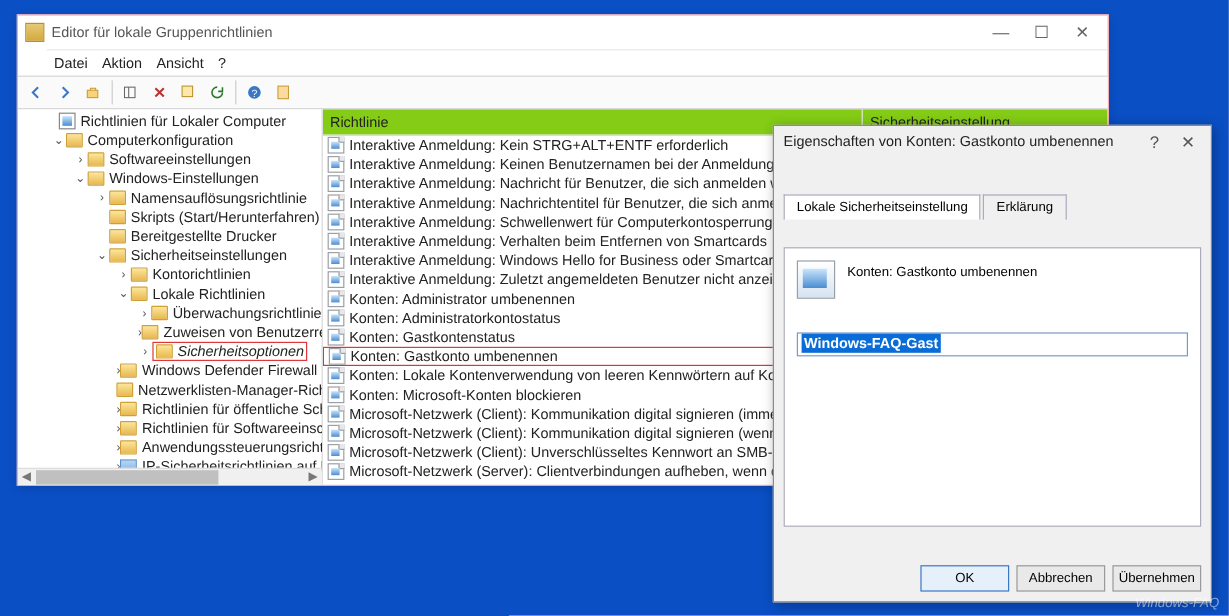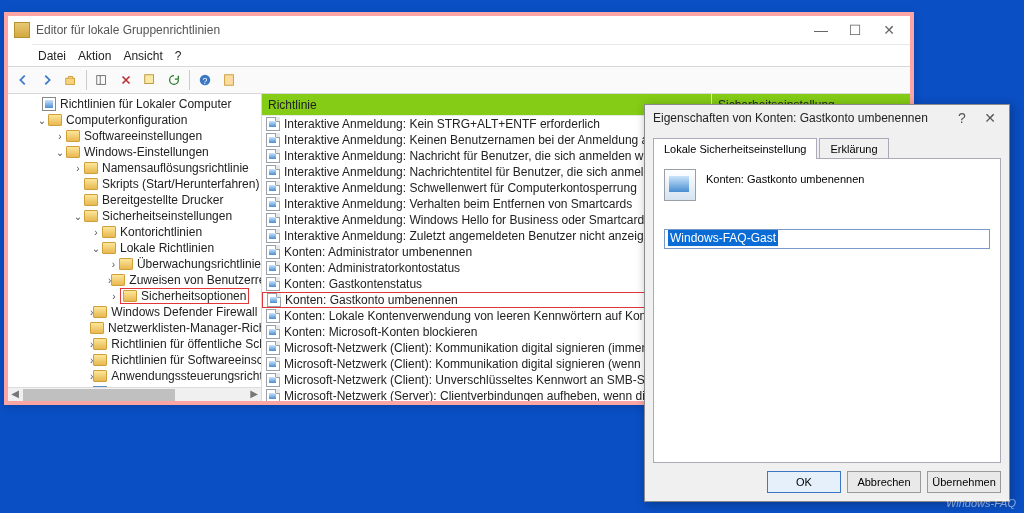--- a/index.html
+++ b/index.html
@@ -7,24 +7,24 @@
   font-family: "Segoe UI", Tahoma, sans-serif;
   font-size: 12px;
   background: #0a4fc4;
   width: 1024px;
   height: 513px;
   overflow: hidden;
   position: relative;
 }
 .main-window {
   position: absolute;
-  left: 4px; top: 12px;
+  left: 14px; top: 12px;
   width: 910px; height: 393px;
   background: #fff;
-  border: 4px solid #fca5a5;
+  border: 1px solid #fca5a5;
   box-shadow: 0 2px 8px rgba(0,0,0,0.15);
 }
 .titlebar {
   height: 28px;
   display: flex; align-items: center;
   padding: 0 4px 0 6px;
   color: #555;
 }
 .titlebar .app-icon {
   width: 16px; height: 16px;
@@ -117,21 +117,21 @@
   width: 14px; height: 14px;
   background: #fff;
   border: 1px solid #888;
   margin-right: 4px; flex-shrink:0;
   position: relative;
 }
 .root-ic::after {
   content:""; position:absolute; inset:2px;
   background: linear-gradient(#c9e4fa,#4a8dd2);
 }
-.hlrow { border: 1.5px solid #e0363a; padding: 0 2px; }
+.hlrow { border: 1.5px solid #e0363a; padding: 0 2px; font-style: italic; }
 .tree-label { font-size: 12px; }
 .list-pane {
   flex: 1;
   display: flex; flex-direction: column;
   overflow: hidden;
 }
 .list-header {
   display: flex;
   height: 22px;
   background: #84cc16;
@@ -168,21 +168,21 @@
 }
 .list-row.hl { border: 1.5px solid #e0363a; }
 .list-text { font-size: 12px; color:#222; }
 .dialog {
   position: absolute;
   left: 644px; top: 104px;
   width: 366px; height: 398px;
   background: #f0f0f0;
   border: 1px solid #8a8a8a;
   box-shadow: 2px 2px 10px rgba(0,0,0,0.3);
-  display: flex; flex-direction: column;
+  display: flex; flex-direction: column; gap: 24px;
 }
 .dlg-title {
   height: 26px; display:flex; align-items:center;
   padding: 0 4px 0 8px;
   font-size: 12px; color:#222;
 }
 .dlg-title-text { flex:1; }
 .dlg-help { width: 26px; text-align:center; color:#555; font-size:14px;}
 .dlg-close { width: 30px; text-align:center; color:#555; font-size:14px;}
 .dlg-tabs {
@@ -218,20 +218,21 @@
   content:""; position:absolute; left:4px; top:6px;
   width:20px; height:16px;
   background: linear-gradient(#c9e4fa,#4a8dd2);
 }
 .dlg-label { font-size:11px; margin-top: 4px; }
 .dlg-input {
   width: 100%; margin-top: 28px;
   border: 1px solid #7a99c7;
   height: 20px; padding: 1px 3px;
   font-size: 12px;
+  font-weight: bold;
 }
 .dlg-input-val {
   background:#0a6cd6; color:#fff; padding: 1px 2px;
 }
 .dlg-btns {
   display:flex; justify-content:flex-end;
   padding: 8px; gap: 6px;
 }
 .dlg-btn {
   min-width: 74px; height: 22px;

